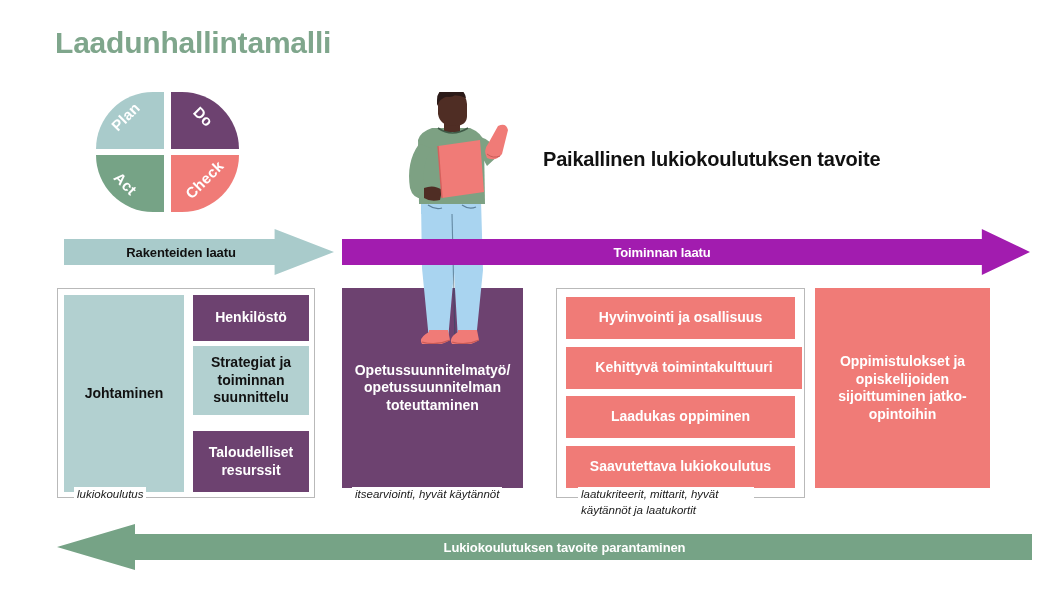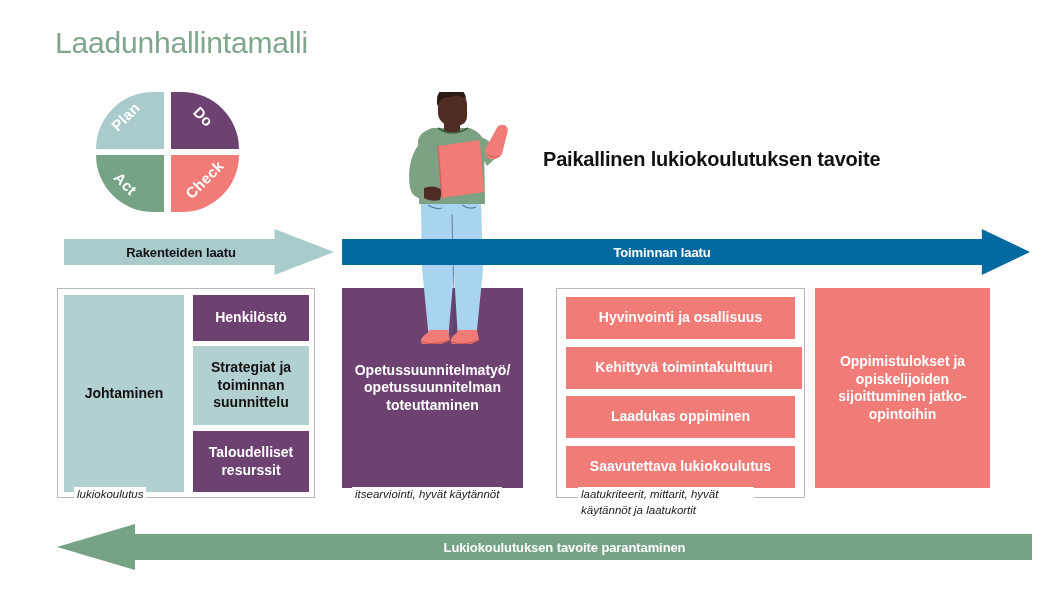--- a/index.html
+++ b/index.html
@@ -17,21 +17,21 @@
     background: #ffffff;
     overflow: hidden;
   }
 
   
   #page-title {
     position: absolute;
     left: 55px;
     top: 26px;
     font-size: 30px;
-    font-weight: normal;
+    font-weight: bold;
     color: #7fa68c;
     letter-spacing: -0.2px;
     text-align: right;
   }
 
   
   #pdca {
     position: absolute;
     left: 96px;
     top: 92px;
@@ -123,21 +123,21 @@
   #arrow-structures .atext {
     color: #111111;
     margin-right: 46px;
     margin-left: 10px;
   }
   #arrow-operations {
     left: 342px;
     top: 229px;
     width: 688px;
     height: 46px;
-    background: #0369a1;
+    background: #a21caf;
     clip-path: polygon(0 22%, 93% 22%, 93% 0, 100% 50%, 93% 100%, 93% 78%, 0 78%);
     z-index: 3;
   }
   #arrow-operations .atext {
     color: #ffffff;
     margin-right: 48px;
   }
 
   
   #arrow-improvement {
@@ -180,21 +180,21 @@
     line-height: 1.25;
     padding: 8px 6px;
   }
   .teal  { background: #b2d0d0; color: #111111; }
   .plum  { background: #6d4270; color: #ffffff; }
   .coral { background: #f07b77; color: #ffffff; }
 
   
   #box-johtaminen        { left: 64px;  top: 295px; width: 120px; height: 197px; font-size: 14px; }
   #box-henkilosto        { left: 193px; top: 295px; width: 116px; height: 46px;  font-size: 14px; }
-  #box-strategiat        { left: 193px; top: 346px; width: 116px; height: 79px;  font-size: 14px; }
+  #box-strategiat        { left: 193px; top: 346px; width: 116px; height: 69px;  font-size: 14px; }
   #box-taloudelliset     { left: 193px; top: 431px; width: 116px; height: 61px;  font-size: 14px; }
 
   
   #box-opetussuunnitelma { left: 342px; top: 288px; width: 181px; height: 200px; font-size: 14px; }
 
   
   #box-hyvinvointi       { left: 566px; top: 297px; width: 229px; height: 42px; font-size: 14px; }
   #box-kehittyva         { left: 566px; top: 347px; width: 236px; height: 42px; font-size: 14px; }
   #box-laadukas          { left: 566px; top: 396px; width: 229px; height: 42px; font-size: 14px; }
   #box-saavutettava      { left: 566px; top: 446px; width: 229px; height: 42px; font-size: 14px; }

